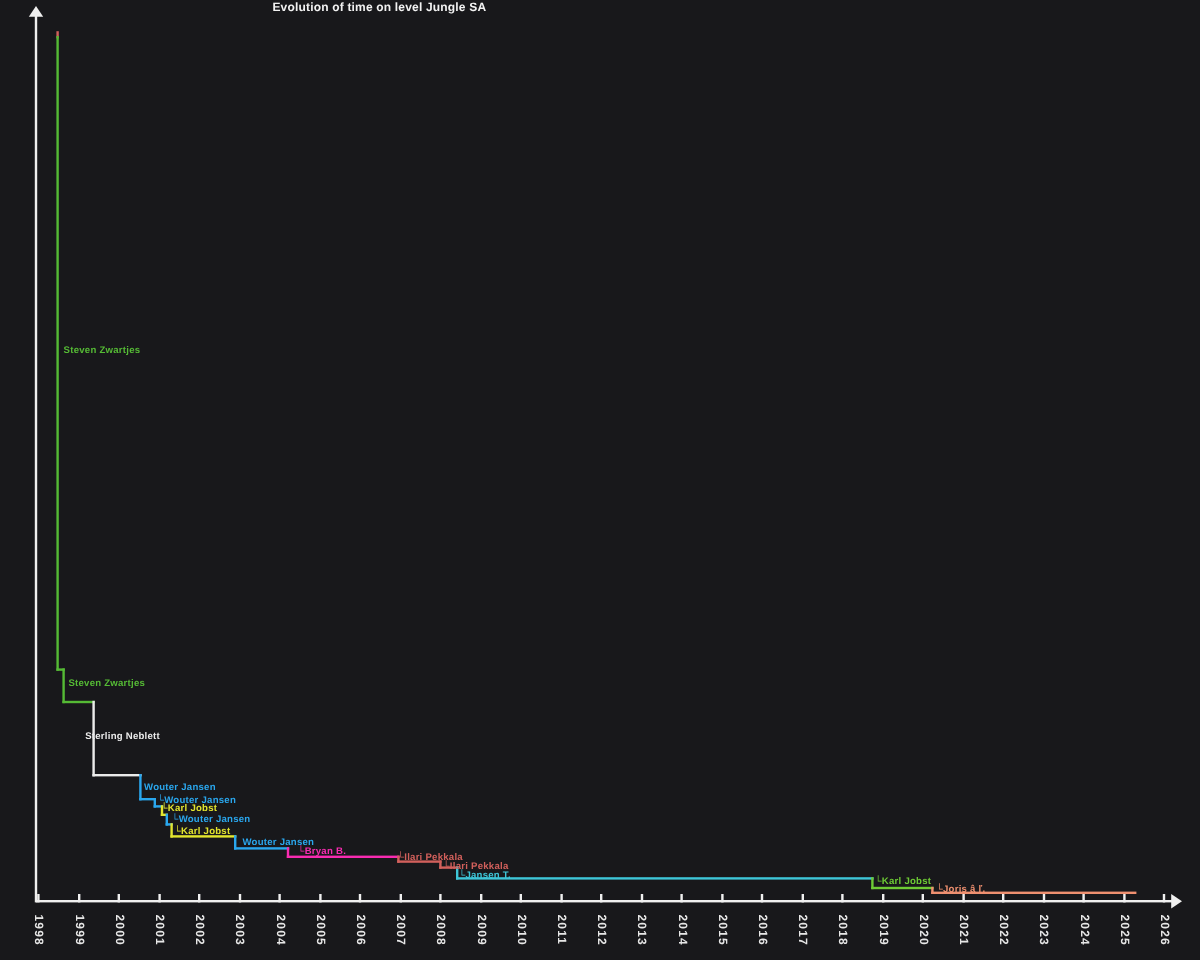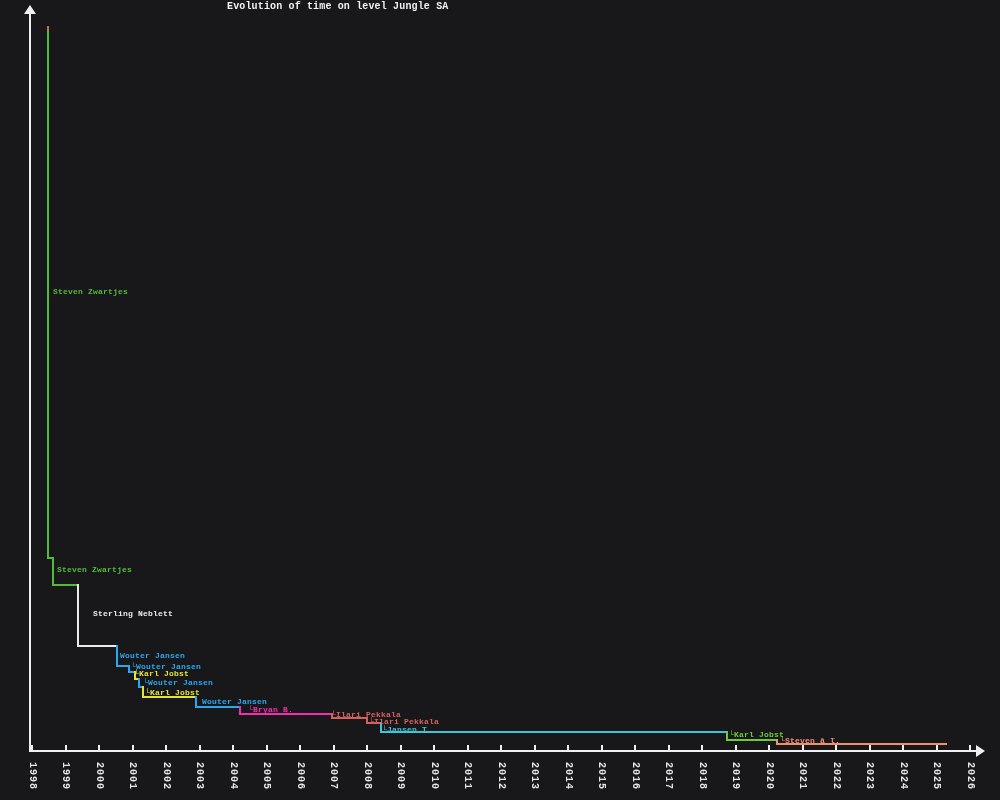--- a/index.html
+++ b/index.html
@@ -1,19 +1,19 @@
 <!DOCTYPE html>
 <html><head>
 <meta charset="utf-8">
 <style>
   html,body { margin:0; padding:0; background:#18181b; }
   #app {
     position:relative; width:1000px; height:800px;
     background:#18181b; overflow:hidden;
-    font-family:Liberation Mono, monospace;
+    font-family:Liberation Sans, sans-serif;
   }
   .chart-title {
     position:absolute; left:227px; top:1px;
     font-size:10px; font-weight:bold; color:#f2f2f2;
     letter-spacing:0.15px; white-space:nowrap;
   }
   .seg { position:absolute; }
   .rec-label {
     position:absolute; font-size:8px; font-weight:bold;
     line-height:8px; white-space:nowrap; letter-spacing:0.2px;
@@ -130,27 +130,27 @@
       <div class="seg" style="left: 366px; top: 717px; width: 2px; height: 7px; background: rgb(210, 96, 92);"></div>
       <div class="seg" style="left: 366px; top: 722px; width: 16px; height: 2px; background: rgb(210, 96, 92);"></div>
       <div class="seg" style="left: 380px; top: 722px; width: 2px; height: 11px; background: rgb(62, 198, 216);"></div>
       <div class="seg" style="left: 380px; top: 731px; width: 348px; height: 2px; background: rgb(62, 198, 216);"></div>
       <div class="seg" style="left: 726px; top: 731px; width: 2px; height: 10px; background: rgb(110, 203, 53);"></div>
       <div class="seg" style="left: 726px; top: 739px; width: 52px; height: 2px; background: rgb(110, 203, 53);"></div>
       <div class="seg" style="left: 776px; top: 739px; width: 2px; height: 6px; background: rgb(239, 144, 112);"></div>
       <div class="seg" style="left: 776px; top: 743px; width: 171px; height: 2px; background: rgb(239, 144, 112);"></div>
       <div class="rec-label" style="left: 53px; top: 288px; color: rgb(85, 186, 53);">Steven Zwartjes</div>
       <div class="rec-label" style="left: 57px; top: 566px; color: rgb(85, 186, 53);">Steven Zwartjes</div>
-      <div class="rec-label" style="left: 93px; top: 610px; color: rgb(235, 235, 235);">Sterling Neblett</div>
+      <div class="rec-label" style="left: 71px; top: 610px; color: rgb(235, 235, 235);">Sterling Neblett</div>
       <div class="rec-label" style="left: 120px; top: 652px; color: rgb(42, 167, 238);">Wouter Jansen</div>
       <div class="rec-label" style="left: 131px; top: 663px; color: rgb(42, 167, 238);">└Wouter Jansen</div>
       <div class="rec-label" style="left: 134px; top: 670px; color: rgb(227, 229, 46);">└Karl Jobst</div>
       <div class="rec-label" style="left: 143px; top: 679px; color: rgb(42, 167, 238);">└Wouter Jansen</div>
       <div class="rec-label" style="left: 145px; top: 689px; color: rgb(227, 229, 46);">└Karl Jobst</div>
       <div class="rec-label" style="left: 202px; top: 698px; color: rgb(42, 167, 238);">Wouter Jansen</div>
       <div class="rec-label" style="left: 248px; top: 706px; color: rgb(248, 43, 177);">└Bryan B.</div>
       <div class="rec-label" style="left: 331px; top: 711px; color: rgb(210, 96, 92);">└Ilari Pekkala</div>
       <div class="rec-label" style="left: 369px; top: 718px; color: rgb(210, 96, 92);">└Ilari Pekkala</div>
       <div class="rec-label" style="left: 382px; top: 726px; color: rgb(62, 198, 216);">└Jansen T.</div>
       <div class="rec-label" style="left: 729px; top: 731px; color: rgb(110, 203, 53);">└Karl Jobst</div>
-      <div class="rec-label" style="left: 780px; top: 737px; color: rgb(239, 144, 112);">└Steven â ľ.</div>
+      <div class="rec-label" style="left: 780px; top: 737px; color: rgb(239, 144, 112);">└Joris â ľ.</div>
     </div>
 </div>
 
 </body></html>

